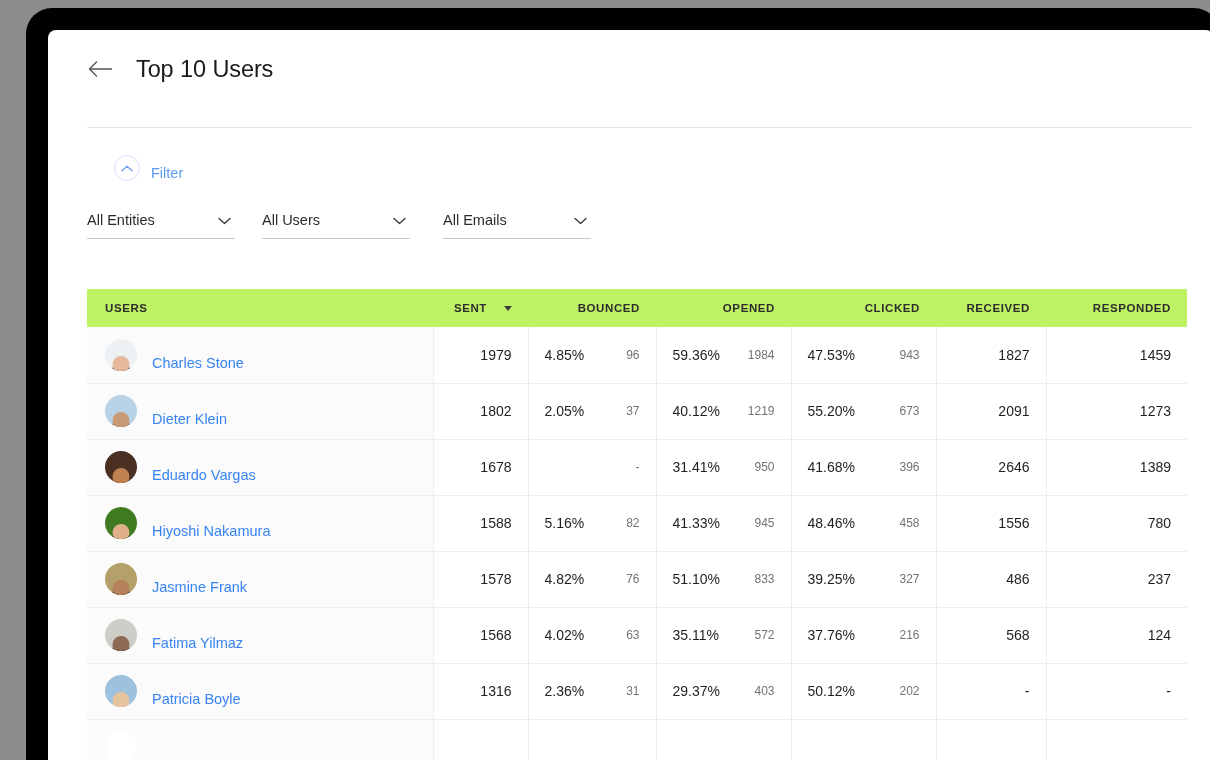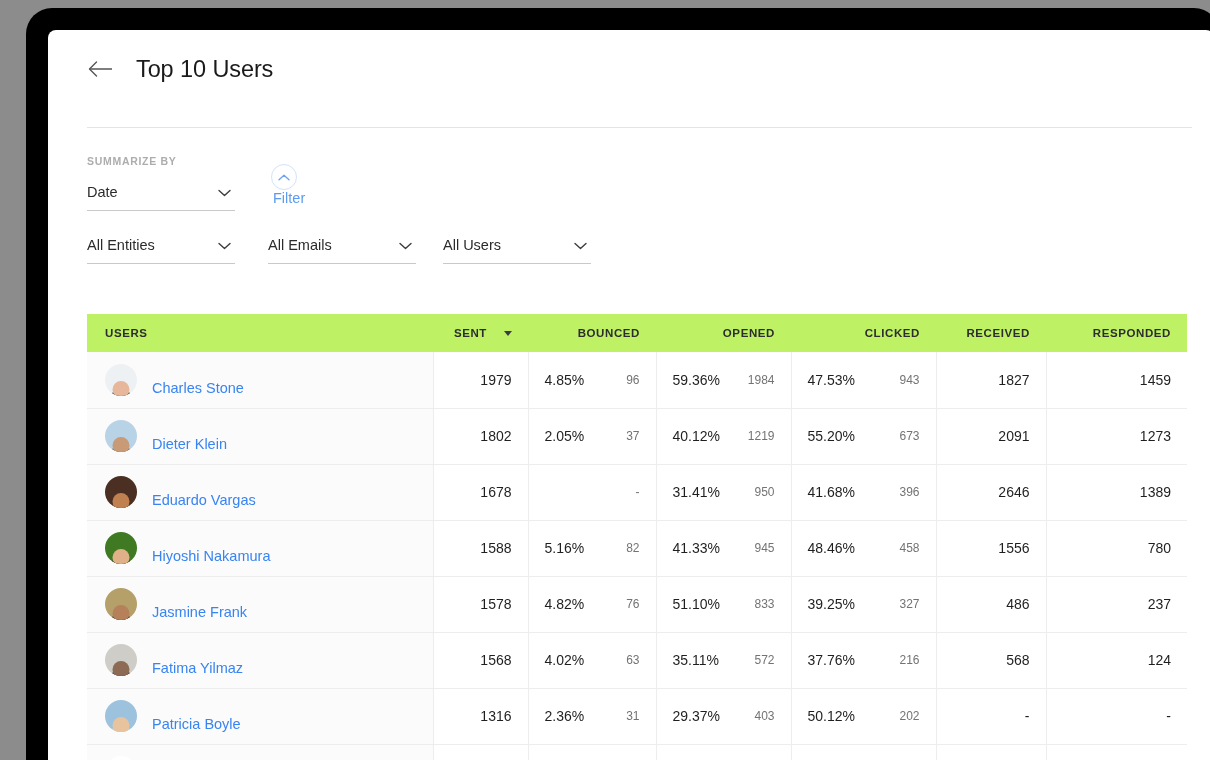--- a/index.html
+++ b/index.html
@@ -75,22 +75,22 @@
   }
   .select-value {
     font-size: 14.5px; color: #2b2b2b; white-space: nowrap;
   }
   .chev { flex: none; margin-right: 4px; }
 
   .col-gap-1 { margin-left: 33px; }
   .col-gap-2 { margin-left: 27px; }
 
   .filter-toggle {
-    display: flex; align-items: center;
-    cursor: pointer; padding-bottom: 5px; flex-direction: column;
+    display: flex; align-items: flex-end;
+    cursor: pointer; padding-bottom: 5px;
   }
   .filter-circle {
     width: 26px; height: 26px; border-radius: 50%;
     border: 1px solid #d3e2fb;
     display: flex; align-items: center; justify-content: center;
     flex: none;
   }
   .filter-text {
     margin-left: 11px;
     font-size: 14.5px;
@@ -192,31 +192,20 @@
             </svg>
           </span>
         </div>
         <div class="page-title">Top 10 Users</div>
       </div>
       <div class="header-rule"></div>
 
       <div class="filter-bar">
 
         <div class="filter-row">
-          <div class="field">
-            <div class="field-label">SUMMARIZE BY</div>
-            <div class="select-box">
-              <span class="select-value">Date</span>
-              <span class="chev">
-                <svg width="13" height="8" viewBox="0 0 13 8">
-                    <path d="M1 1.5 L6.5 6.5 L12 1.5" stroke="#3d3d3d" stroke-width="1.4" fill="none" stroke-linecap="round" stroke-linejoin="round"></path>
-                  </svg>
-              </span>
-            </div>
-          </div>
 
 
           <div class="filter-toggle col-gap-2">
             <span class="filter-circle">
               <svg width="12" height="7" viewBox="0 0 12 7">
                   <path d="M1 5.8 L6 1.3 L11 5.8" stroke="#6ea3ee" stroke-width="1.4" fill="none" stroke-linecap="round" stroke-linejoin="round"></path>
                 </svg>
             </span>
             <span class="filter-text">Filter</span>
           </div>
@@ -226,33 +215,33 @@
           <div class="field">
             <div class="select-box">
               <span class="select-value">All Entities</span>
               <span class="chev">
                 <svg width="13" height="8" viewBox="0 0 13 8">
                     <path d="M1 1.5 L6.5 6.5 L12 1.5" stroke="#3d3d3d" stroke-width="1.4" fill="none" stroke-linecap="round" stroke-linejoin="round"></path>
                   </svg>
               </span>
             </div>
           </div>
-          <div class="field col-gap-1">
+          <div class="field col-gap-2">
             <div class="select-box">
-              <span class="select-value">All Emails</span>
+              <span class="select-value">All Users</span>
               <span class="chev">
                 <svg width="13" height="8" viewBox="0 0 13 8">
                     <path d="M1 1.5 L6.5 6.5 L12 1.5" stroke="#3d3d3d" stroke-width="1.4" fill="none" stroke-linecap="round" stroke-linejoin="round"></path>
                   </svg>
               </span>
             </div>
           </div>
-          <div class="field col-gap-2">
+          <div class="field col-gap-1">
             <div class="select-box">
-              <span class="select-value">All Users</span>
+              <span class="select-value">All Emails</span>
               <span class="chev">
                 <svg width="13" height="8" viewBox="0 0 13 8">
                     <path d="M1 1.5 L6.5 6.5 L12 1.5" stroke="#3d3d3d" stroke-width="1.4" fill="none" stroke-linecap="round" stroke-linejoin="round"></path>
                   </svg>
               </span>
             </div>
           </div>
         </div>
       </div>
 

